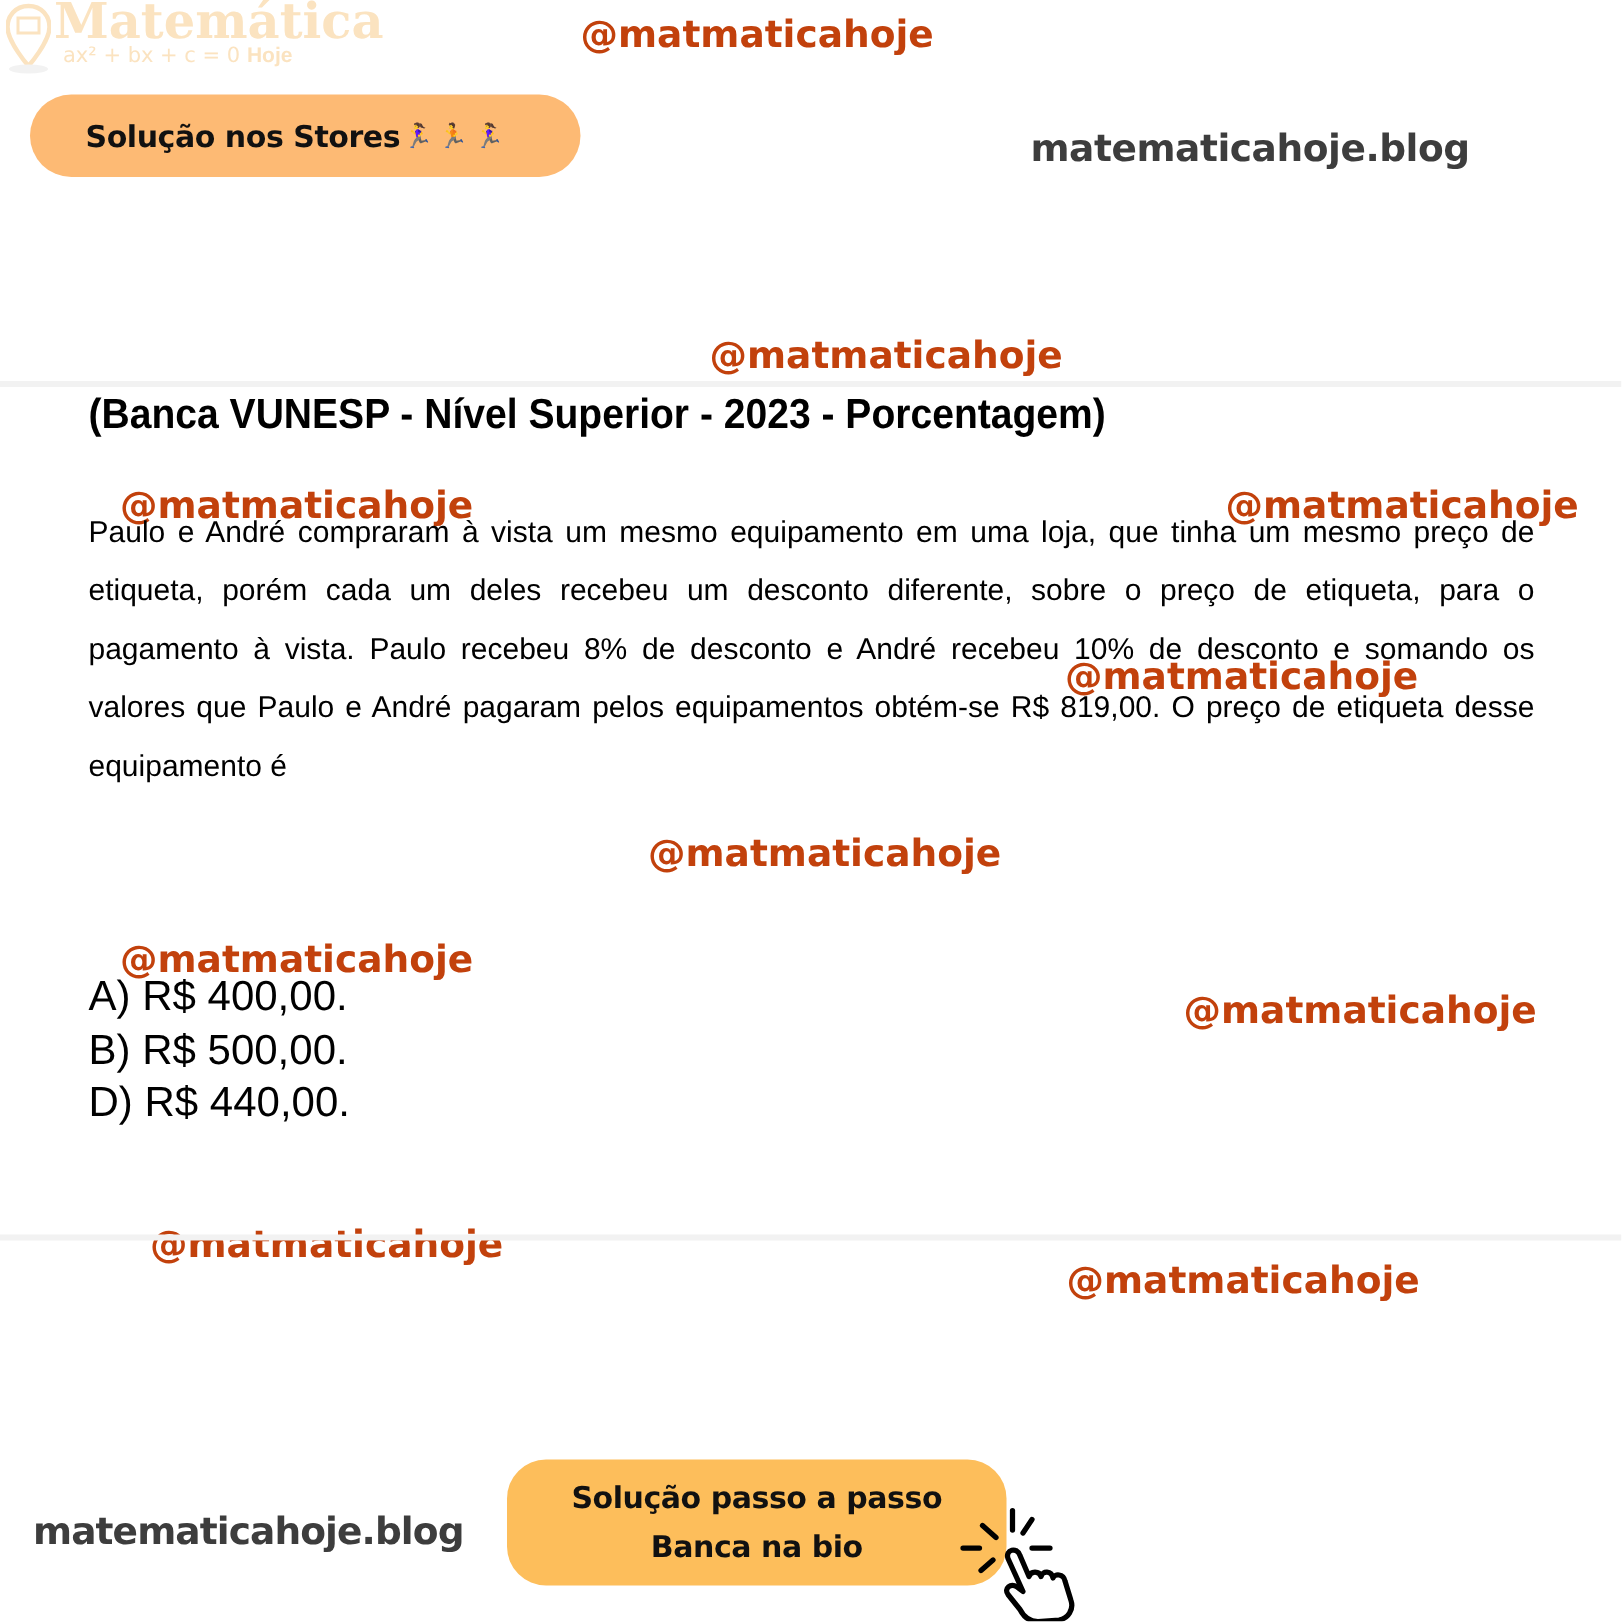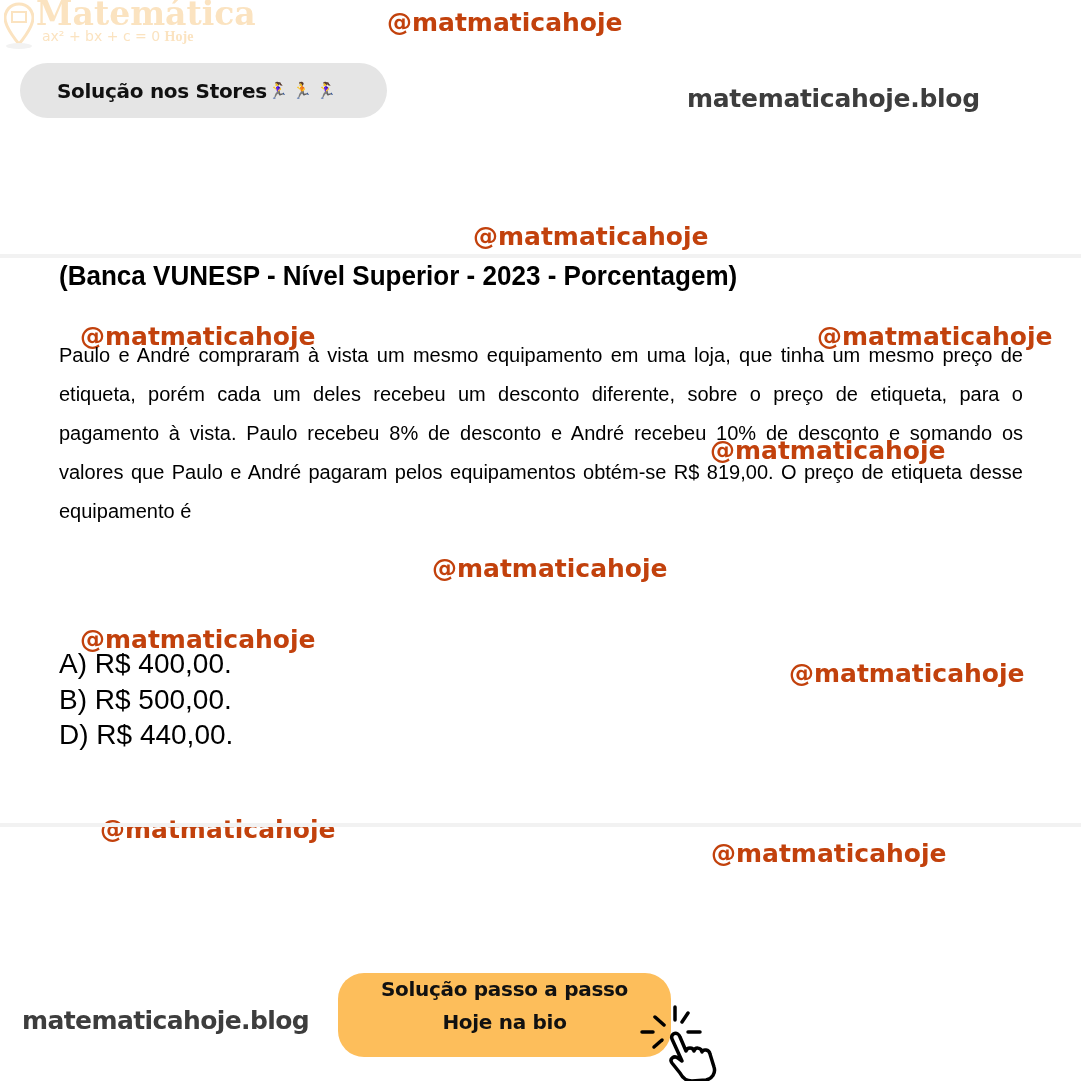--- a/index.html
+++ b/index.html
@@ -14,25 +14,25 @@
     }
     .logo { left: 4px; top: 0px; width: 226px; height: 52px; }
     .logo-title {
       position: absolute; left: 32px; top: -6px; font-family: "DejaVu Serif", serif;
       font-weight: bold; font-size: 33px; color: #fbe3c0; white-space: nowrap;
     }
     .logo-sub {
       position: absolute; left: 38px; top: 28px; font-family: "DejaVu Sans", sans-serif;
       font-size: 14px; color: #fbe3c0; white-space: nowrap;
     }
-    .logo-sub b { font-family: Liberation Serif, serif; text-align: right; }
+    .logo-sub b { font-family: Liberation Sans, sans-serif; text-align: right; }
     .logo-pin { position: absolute; left: 0px; top: 2px; }
     .pill-top {
       left: 20px; top: 63px; width: 367px; height: 55px; border-radius: 28px;
-      background: #e5e5e5; display: flex; align-items: center; padding-left: 37px;
+      background: #fdba74; display: flex; align-items: center; padding-left: 37px;
       box-sizing: border-box; font-family: "DejaVu Sans", sans-serif; font-weight: bold;
       font-size: 20px; color: #111; white-space: nowrap; letter-spacing: -0.3px;
     }
     .runners { display: inline-flex; gap: 4px; margin-left: 2px; }
     .runner { font-size: 16px; font-weight: normal; }
     .site-top {
       left: 687px; top: 84px; font-family: "DejaVu Sans", sans-serif; font-weight: bold;
       font-size: 25px; color: #3d3d3d; white-space: nowrap; letter-spacing: -0.3px;
     }
     .rule { left: 0; width: 1081px; height: 4px; background: #f2f2f2; }
@@ -46,21 +46,21 @@
     }
     .options { left: 59px; top: 646px; font-size: 28px; line-height: 35.5px; }
     .options div { white-space: nowrap; }
     .site-bottom {
       left: 22px; top: 1006px; font-family: "DejaVu Sans", sans-serif; font-weight: bold;
       font-size: 25px; color: #3d3d3d; white-space: nowrap; letter-spacing: -0.6px;
     }
     .pill-bottom {
       left: 338px; top: 973px; width: 333px; height: 84px; border-radius: 26px;
       background: #fdbe5b; display: flex; flex-direction: column; align-items: center;
-      justify-content: flex-start; font-family: "DejaVu Sans", sans-serif; font-weight: bold;
+      justify-content: center; font-family: "DejaVu Sans", sans-serif; font-weight: bold;
       font-size: 20px; color: #111; line-height: 33px; letter-spacing: -0.3px;
     }
     .hand { left: 640px; top: 995px; width: 95px; height: 86px; }
   </style>
 </head>
 <body>
 
 <div>
   <div class="wm" style="left:387px;top:8px">@matmaticahoje</div>
   <div class="wm" style="left:473px;top:222px">@matmaticahoje</div>
@@ -105,21 +105,21 @@
 
 <div class="abs options">
   <div><span>A)</span> <span>R$ 400,00.</span></div>
   <div><span>B)</span> <span>R$ 500,00.</span></div>
   <div><span>D)</span> <span>R$ 440,00.</span></div>
 </div>
 
 <div class="abs site-bottom">matematicahoje.blog</div>
 <div class="abs pill-bottom">
   <span>Solução passo a passo</span>
-  <span>Hoje na bio</span>
+  <span>Banca na bio</span>
 </div>
 <svg class="abs hand" viewBox="0 0 95 86">
   <g stroke="#000" stroke-width="3.5" stroke-linecap="round" fill="none">
     <line x1="15" y1="22" x2="24" y2="30"></line>
     <line x1="35" y1="12" x2="35" y2="25"></line>
     <line x1="48" y1="18" x2="42" y2="27"></line>
     <line x1="2" y1="37" x2="13" y2="37"></line>
     <line x1="48" y1="37" x2="60" y2="37"></line>
     <line x1="14" y1="52" x2="22" y2="45"></line>
   </g>

